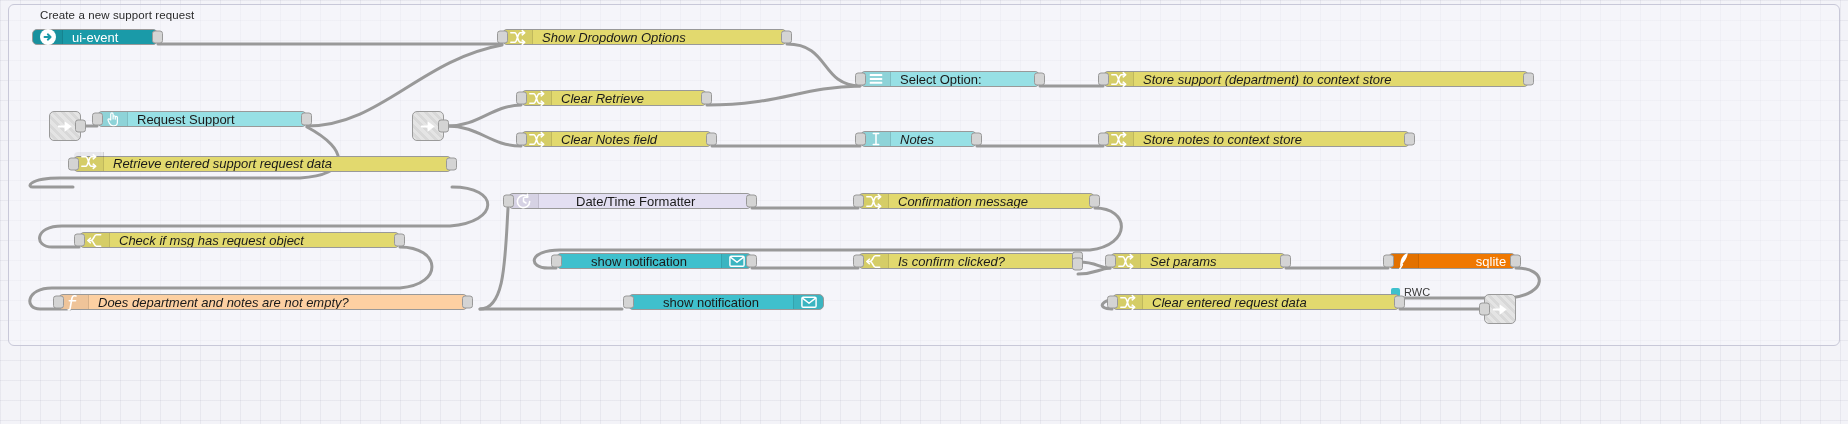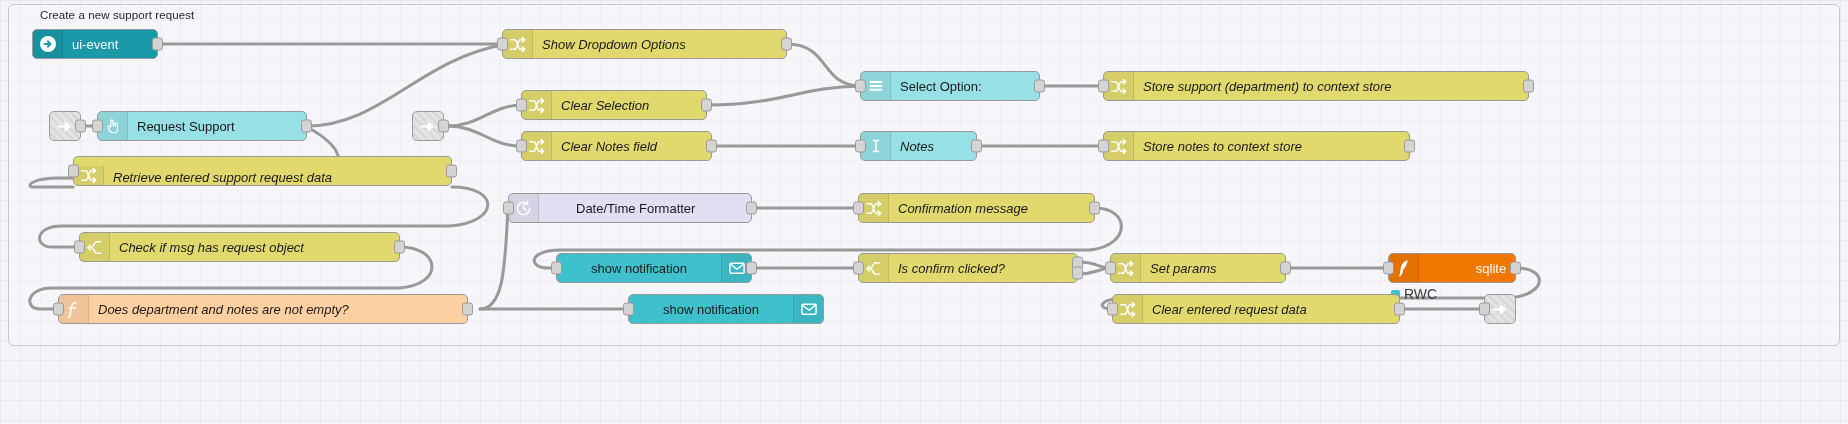--- a/index.html
+++ b/index.html
@@ -60,21 +60,21 @@
     stroke: #999;
     stroke-width: 3;
     stroke-linecap: round;
   }
 
   
   .node {
     position: absolute;
     display: flex;
     align-items: stretch;
-    height: 30px;
+    height: 16px;
     border: 1px solid #999;
     border-radius: 5px;
     box-sizing: border-box;
     overflow: visible;
   }
   .node-icon {
     width: 30px;
     min-width: 30px;
     display: flex;
     align-items: center;
@@ -141,21 +141,21 @@
     align-items: center;
     justify-content: center;
   }
 
   
   .status {
     position: absolute;
     display: flex;
     align-items: center;
     gap: 4px;
-    font-size: 14px;
+    font-size: 11px;
     color: #3a3a3a;
     white-space: nowrap;
   }
   .status-dot {
     width: 9px; height: 9px;
     border-radius: 2px;
     background: #3fc0cd;
     display: inline-block;
   }
 
@@ -271,21 +271,21 @@
     <div class="port out"></div>
   </div>
 
   <div class="node n-change" style="left:521px; top:90px; width:186px;">
     <div class="node-icon">
       <svg class="gly" width="19" height="19" viewBox="0 0 20 20">
         <path d="M3 5 H7 C10 5 10 15 13 15 H17 M3 15 H7 C10 15 10 5 13 5 H17" stroke="#fff" stroke-width="1.7" fill="none" stroke-linecap="round"></path>
         <path d="M15 2.8 L17.6 5 L15 7.2 M15 12.8 L17.6 15 L15 17.2" stroke="#fff" stroke-width="1.7" fill="none" stroke-linecap="round" stroke-linejoin="round"></path>
       </svg>
     </div>
-    <div class="node-label italic">Clear Selection</div>
+    <div class="node-label italic">Clear Retrieve</div>
     <div class="port in"></div>
     <div class="port out"></div>
   </div>
 
   <div class="node n-change" style="left:521px; top:131px; width:191px;">
     <div class="node-icon">
       <svg class="gly" width="19" height="19" viewBox="0 0 20 20">
         <path d="M3 5 H7 C10 5 10 15 13 15 H17 M3 15 H7 C10 15 10 5 13 5 H17" stroke="#fff" stroke-width="1.7" fill="none" stroke-linecap="round"></path>
         <path d="M15 2.8 L17.6 5 L15 7.2 M15 12.8 L17.6 15 L15 17.2" stroke="#fff" stroke-width="1.7" fill="none" stroke-linecap="round" stroke-linejoin="round"></path>
       </svg>

